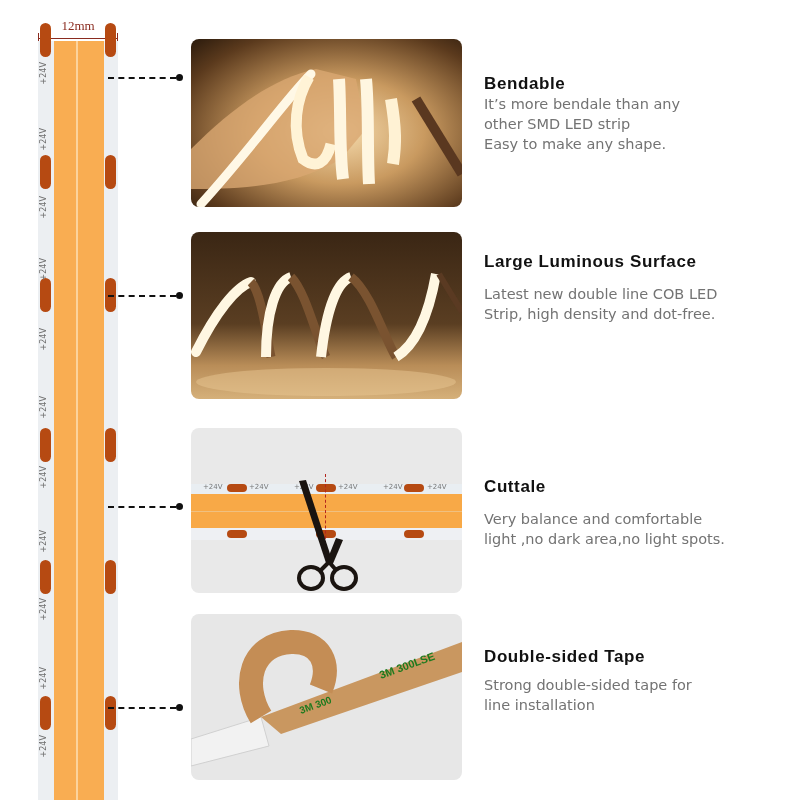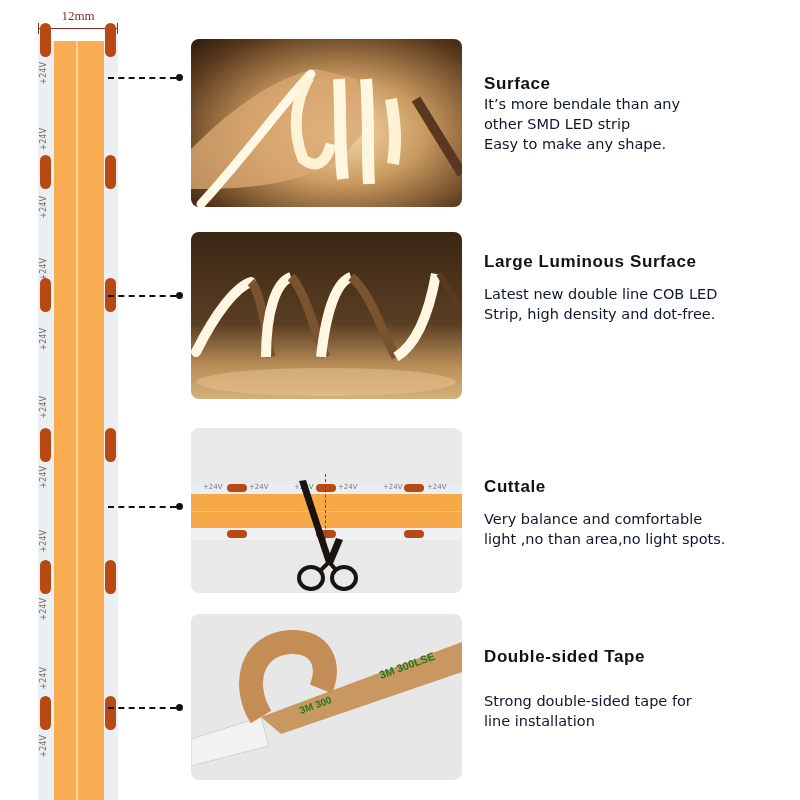--- a/index.html
+++ b/index.html
@@ -1,17 +1,17 @@
 <!DOCTYPE html>
 <html><head>
   <meta charset="utf-8">
   <style>
     html,body{margin:0;padding:0;background:#ffffff;}
     body{width:800px;height:800px;position:relative;overflow:hidden;font-family:"DejaVu Sans","Liberation Sans",sans-serif;}
-    .dim{position:absolute;left:38px;top:20px;width:80px;height:12px;}
+    .dim{position:absolute;left:38px;top:30px;width:80px;height:12px;}
     .dim-line{position:absolute;left:0;right:0;top:8px;height:1px;background:#8a2b1f;}
     .dim-tick{position:absolute;top:3px;width:1px;height:11px;background:#8a2b1f;}
     .dim-label{position:absolute;left:0;right:0;top:-12px;text-align:center;font-size:13px;color:#8a2b1f;font-family:"Liberation Serif",serif;}
     .strip{position:absolute;left:38px;top:41px;width:80px;height:770px;background:#eceff2;}
     .lane{position:absolute;top:0;bottom:0;background:#f9ad52;}
     .lane.a{left:16px;width:22px;}
     .lane.b{left:40px;width:26px;}
     .lane-gap{position:absolute;top:0;bottom:0;left:38px;width:2px;background:#fcd39c;}
     .pad{position:absolute;width:11px;height:34px;border-radius:6px;background:#b64a12;}
     .pad.l{left:2px;}
@@ -19,21 +19,21 @@
     .volt{position:absolute;left:-2px;width:14px;font-size:8px;color:#6f6f6f;transform:rotate(-90deg);white-space:nowrap;}
     .leader{position:absolute;height:0;border-top:2px dashed #111;}
     .dot{position:absolute;width:7px;height:7px;border-radius:50%;background:#111;}
     .panel{position:absolute;left:191px;width:271px;border-radius:8px;overflow:hidden;}
     .p1{top:39px;height:168px;background:radial-gradient(ellipse at 55% 55%,#f6dcae 0%,#c99a60 40%,#5b3a1d 80%,#2a1a0c 100%);}
     .p2{top:232px;height:167px;background:linear-gradient(180deg,#3a2614 0%,#5a3e22 55%,#b98d58 80%,#d5b07a 100%);}
     .p3{top:428px;height:165px;background:#e9e9e9;}
     .p4{top:614px;height:166px;background:#e7e7e7;}
     .feat{position:absolute;left:484px;width:300px;}
     .feat-title{font-family:"Liberation Sans",sans-serif;font-weight:bold;font-size:17px;color:#111;letter-spacing:0.6px;}
-    .feat-body{font-family:"DejaVu Sans",sans-serif;font-size:14.5px;color:#0f172a;line-height:20px;white-space:pre-line;}
+    .feat-body{font-family:"DejaVu Sans",sans-serif;font-size:14.5px;color:#737373;line-height:20px;white-space:pre-line;}
     .mini-strip{position:absolute;left:0;right:0;}
     svg{display:block;}
   </style>
 </head>
 <body>
 
 <div class="dim">
   <div class="dim-line"></div>
   <div class="dim-tick" style="left:0"></div>
   <div class="dim-tick" style="right:0"></div>
@@ -137,32 +137,32 @@
   <svg width="271" height="166" viewBox="0 0 271 166">
     <path d="M0 125 L70 103 L78 132 L0 152 Z" fill="#f2f2f2" stroke="#d0d0d0"></path>
     <path d="M70 103 L271 28 L271 58 L90 120 Z" fill="#c99760"></path>
     <path d="M70 103 C50 70,60 30,100 28 C130 27,140 50,130 75" fill="none" stroke="#c48d55" stroke-width="24"></path>
     <text x="190" y="65" font-size="11" fill="#1f7a1f" font-family="Liberation Sans, sans-serif" font-weight="bold" transform="rotate(-20 190 65)">3M 300LSE</text>
     <text x="110" y="100" font-size="10" fill="#1f7a1f" font-family="Liberation Sans, sans-serif" font-weight="bold" transform="rotate(-20 110 100)">3M 300</text>
   </svg>
 </div>
 
 <div class="feat" style="top:74px">
-  <div class="feat-title">Surface</div>
+  <div class="feat-title">Bendable</div>
   <div class="feat-body">It’s more  bendale than any
 other SMD  LED strip
 Easy to make any shape.</div>
 </div>
 <div class="feat" style="top:252px">
   <div class="feat-title" style="margin-bottom:12px">Large Luminous Surface</div>
   <div class="feat-body">Latest new double line COB LED
 Strip, high density and dot-free.</div>
 </div>
 <div class="feat" style="top:477px">
   <div class="feat-title" style="margin-bottom:12px">Cuttale</div>
   <div class="feat-body">Very balance and comfortable
-light ,no than area,no light spots.</div>
+light ,no dark area,no light spots.</div>
 </div>
 <div class="feat" style="top:647px">
-  <div class="feat-title" style="margin-bottom:24px">Double-sided Tape</div>
+  <div class="feat-title" style="margin-bottom:8px">Double-sided Tape</div>
   <div class="feat-body">Strong double-sided tape for
 line installation</div>
 </div>
 
 </body></html>

